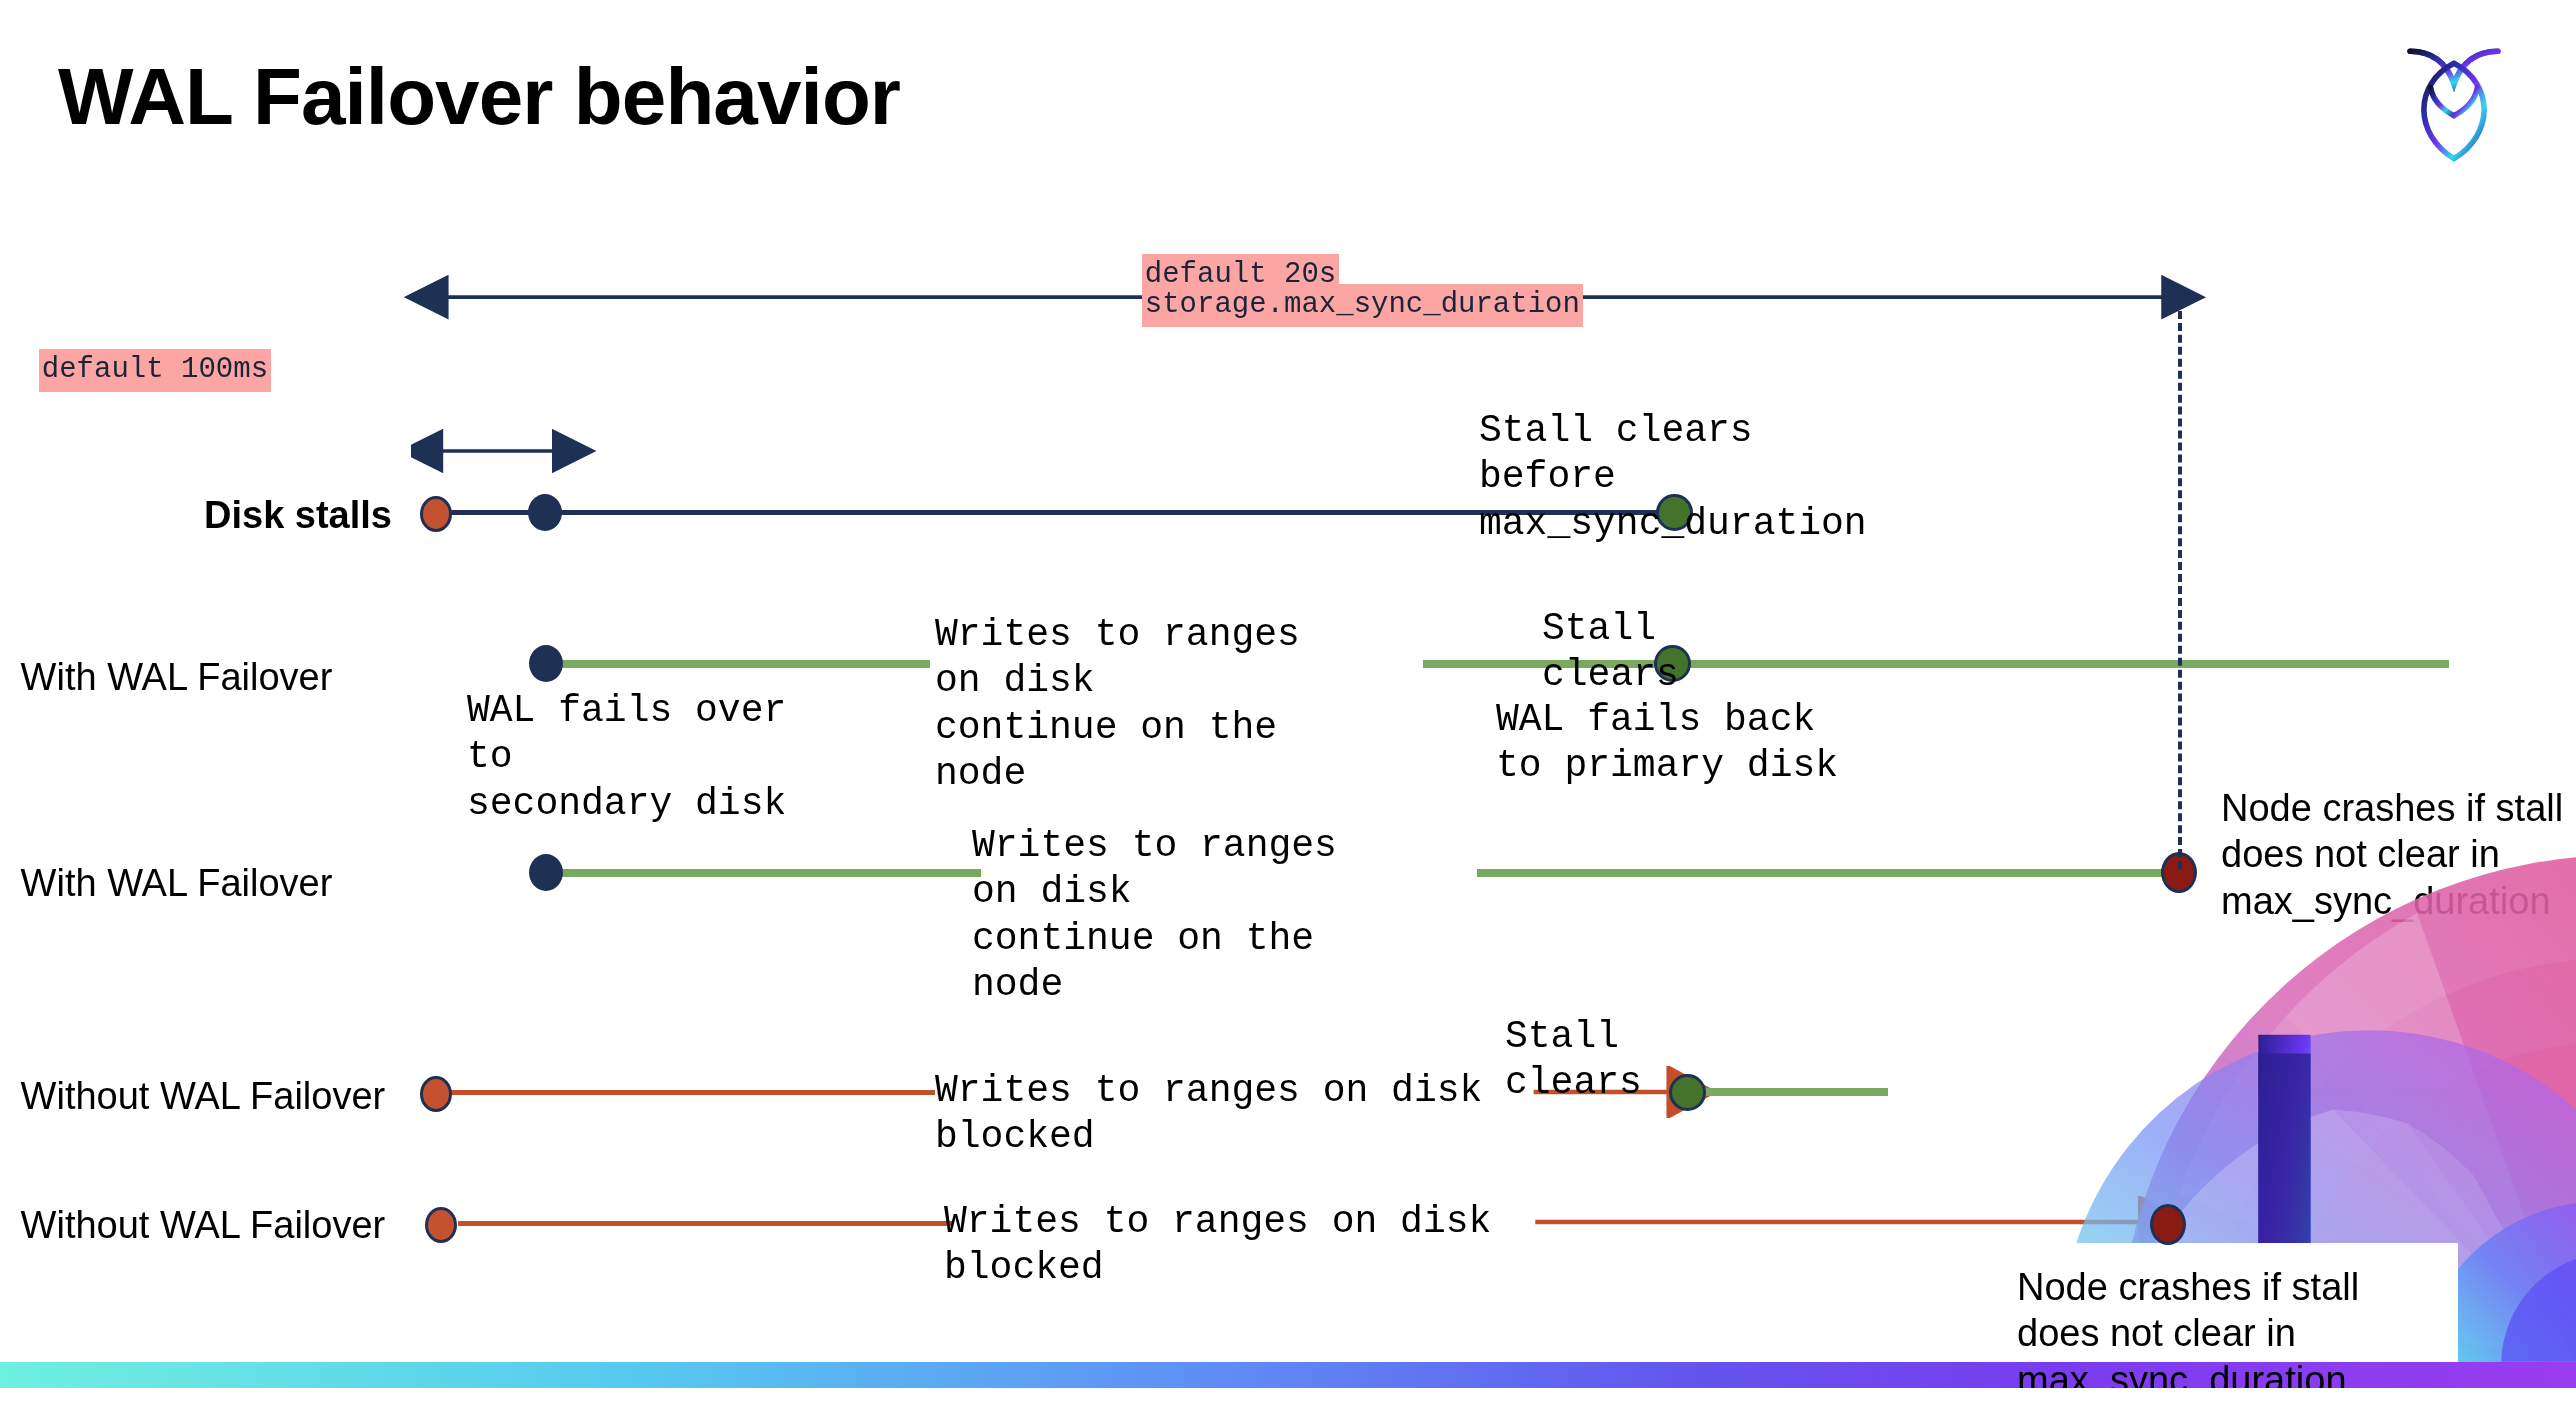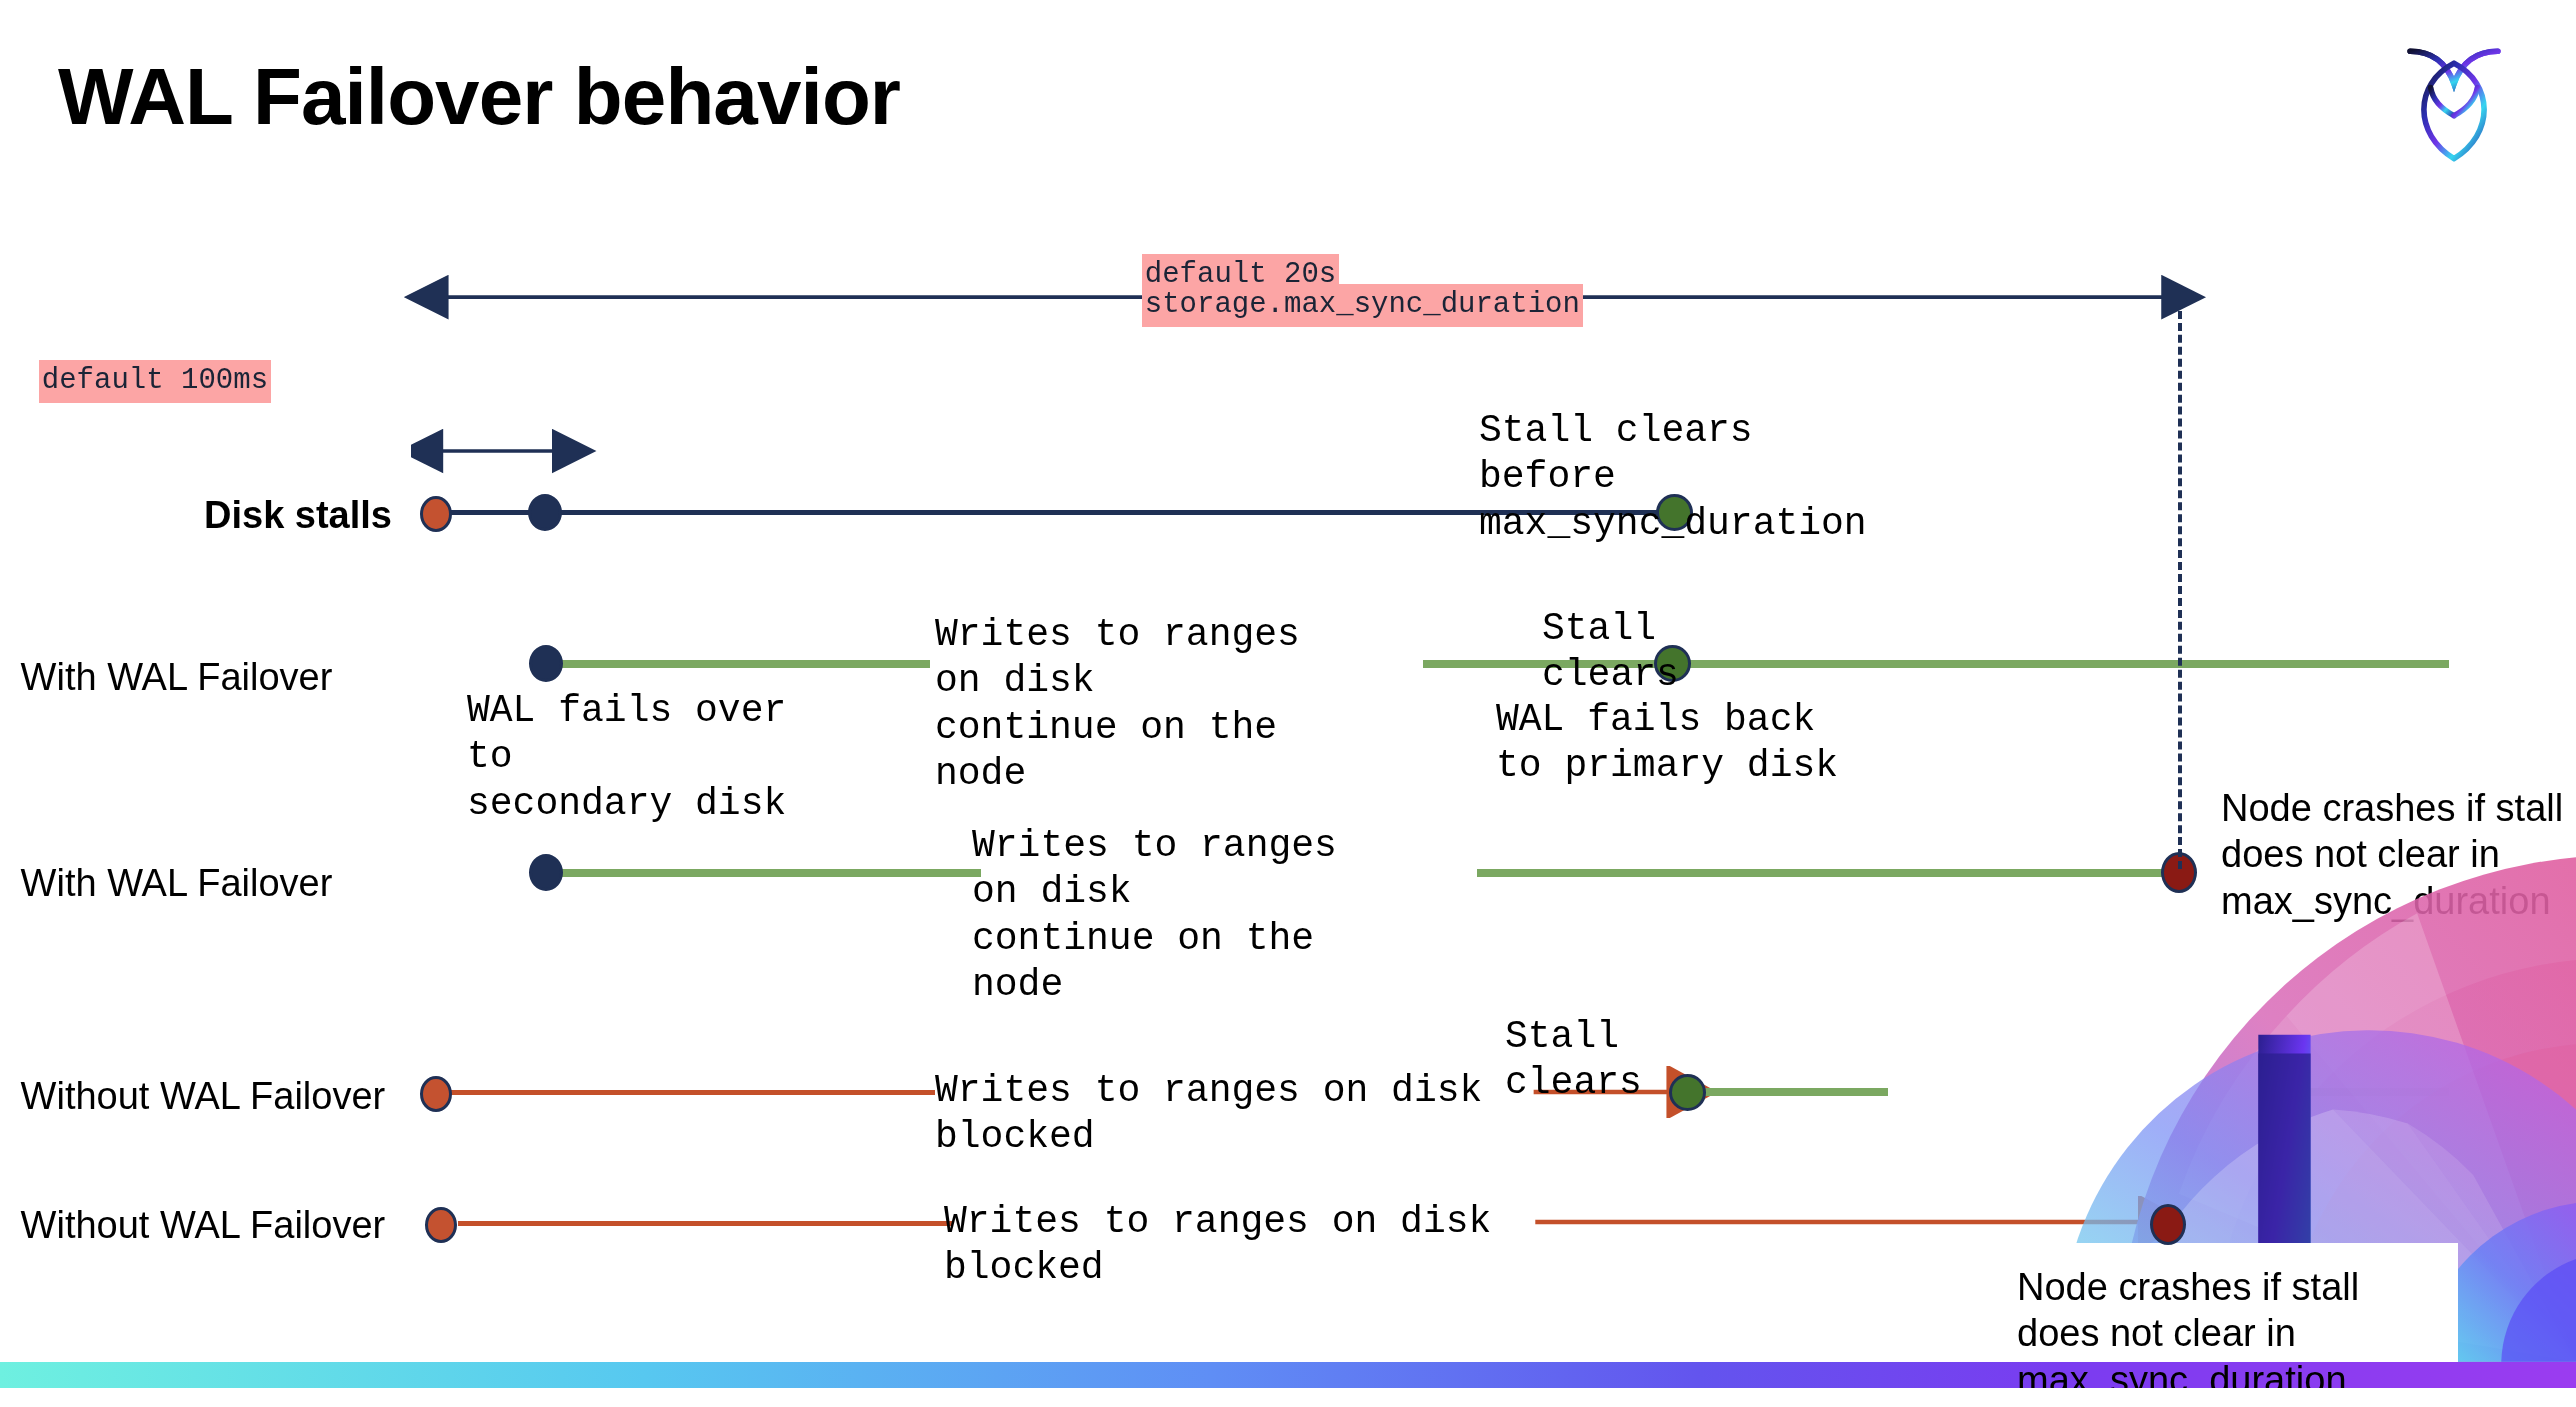--- a/index.html
+++ b/index.html
@@ -99,21 +99,21 @@
       <marker id="ahR" markerWidth="14" markerHeight="14" refX="1" refY="6" orient="auto">
         <path d="M0,0 L0,12 L12,6 z" fill="#1f3055"></path>
       </marker>
     </defs>
     <line x1="475" y1="28" x2="2318" y2="28" stroke="#1f3055" stroke-width="4" marker-start="url(#ahL)" marker-end="url(#ahR)"></line>
   </svg>
 
   <div class="code" style="left:1142px;top:254px;">default 20s</div>
   <div class="code" style="left:1142px;top:284px;">storage.max_sync_duration</div>
 
-  <div class="code" style="left:39px;top:360px;">default 100ms</div>
+  <div class="code" style="left:39px;top:349px;">default 100ms</div>
 
   <svg style="position:absolute;left:411px;top:425px;width:187px;height:52px;" viewBox="0 0 200 56" width="187" height="52">
     <line x1="30" y1="28" x2="155" y2="28" stroke="#1f3055" stroke-width="4" marker-start="url(#ahL)" marker-end="url(#ahR)"></line>
   </svg>
 
   <div class="lbl right" style="left:56px;top:492px;width:336px;">Disk stalls</div>
 
   <div class="seg" style="left:436px;top:510px;width:1239px;"></div>
   <div class="dot orange" style="left:420px;top:496px;width:32px;height:36px;"></div>
   <div class="dot navy" style="left:528px;top:494px;width:34px;height:37px;"></div>

